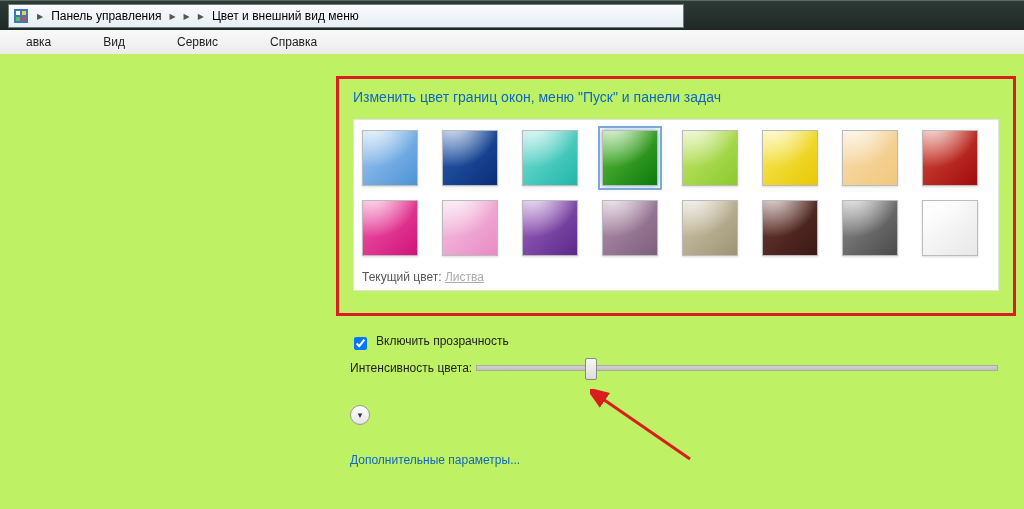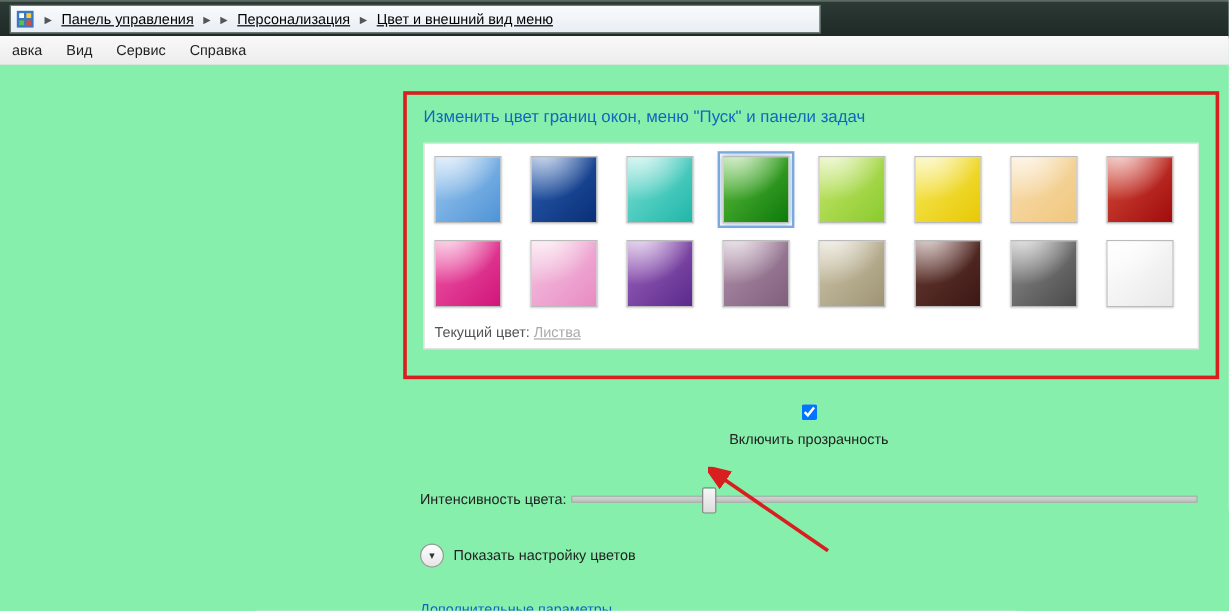--- a/index.html
+++ b/index.html
@@ -41,48 +41,47 @@
   .addr-icon {
     width: 16px; height: 16px;
     margin-right: 4px;
   }
   .crumb {
     display: flex;
     align-items: center;
     padding: 0 4px;
     height: 100%;
     white-space: nowrap;
-    text-decoration: underline;
   }
   .crumb-sep {
     padding: 0 4px;
     color: #555;
     font-size: 8px;
   }
   
   .menubar {
     position: absolute;
     top: 30px; left: 0; right: 0;
     height: 24px;
     background: linear-gradient(#f9f9f9, #ececec);
     border-bottom: 1px solid #d6d6d6;
     display: flex;
     align-items: center;
     padding-left: 0;
   }
   .menu-item {
-    padding: 0 10px;
+    padding: 0 26px;
     line-height: 24px;
     color: #222;
   }
   
   .content {
     position: absolute;
     top: 54px; left: 0; right: 0; bottom: 0;
-    background: #86efac;
+    background: #bef264;
   }
   .redbox {
     position: absolute;
     left: 336px;
     top: 22px;
     width: 680px;
     height: 240px;
     border: 3px solid #d81e1e;
     box-sizing: border-box;
     padding: 10px 14px 0 14px;
@@ -131,24 +130,23 @@
   .current-color-row .lbl { color: #555; }
   .current-color-row .val { color: #aaa; text-decoration: underline; }
   
   .below {
     position: absolute;
     left: 350px;
     top: 280px;
   }
   .checkbox-row {
     display: flex;
-    align-items: center;
+    align-items: flex-start;
     gap: 6px;
-    margin-bottom: 36px;
-    flex-direction: column;
+    margin-bottom: 8px;
   }
   .checkbox-row input { width:13px; height:13px; }
   .intensity-row {
     display: flex;
     align-items: center;
     gap: 4px;
     margin-bottom: 30px;
   }
   .slider-track {
     position: relative;
@@ -207,21 +205,20 @@
           <rect x="3" y="3" width="4" height="4" fill="#fff"></rect>
           <rect x="9" y="3" width="4" height="4" fill="#ffcc33"></rect>
           <rect x="3" y="9" width="4" height="4" fill="#5fbf3e"></rect>
           <rect x="9" y="9" width="4" height="4" fill="#d64c3c"></rect>
         </svg>
     </span>
     <span class="crumb-sep">▶</span>
     <span class="crumb">Панель управления</span>
     <span class="crumb-sep">▶</span>
     <span class="crumb-sep">▶</span>
-    <span class="crumb">Персонализация</span>
     <span class="crumb-sep">▶</span>
     <span class="crumb">Цвет и внешний вид меню</span>
   </div>
 </div>
 
 <div class="menubar">
   <span class="menu-item">авка</span>
   <span class="menu-item">Вид</span>
   <span class="menu-item">Сервис</span>
   <span class="menu-item">Справка</span>
@@ -269,21 +266,20 @@
 
     <div class="intensity-row">
       <span>Интенсивность цвета:</span>
       <div class="slider-track">
         <div class="slider-thumb" id="thumb" style="left: 108px;"></div>
       </div>
     </div>
 
     <div class="expand-row">
       <span class="expand-btn">▾</span>
-      <span>Показать настройку цветов</span>
     </div>
 
     <div class="link">Дополнительные параметры...</div>
   </div>
 
   <svg class="arrow" width="120" height="80">
     <defs>
       <marker id="ah" markerWidth="10" markerHeight="10" refX="2" refY="3" orient="auto">
         <path d="M0,0 L0,6 L8,3 z" fill="#d81e1e"></path>
       </marker>

